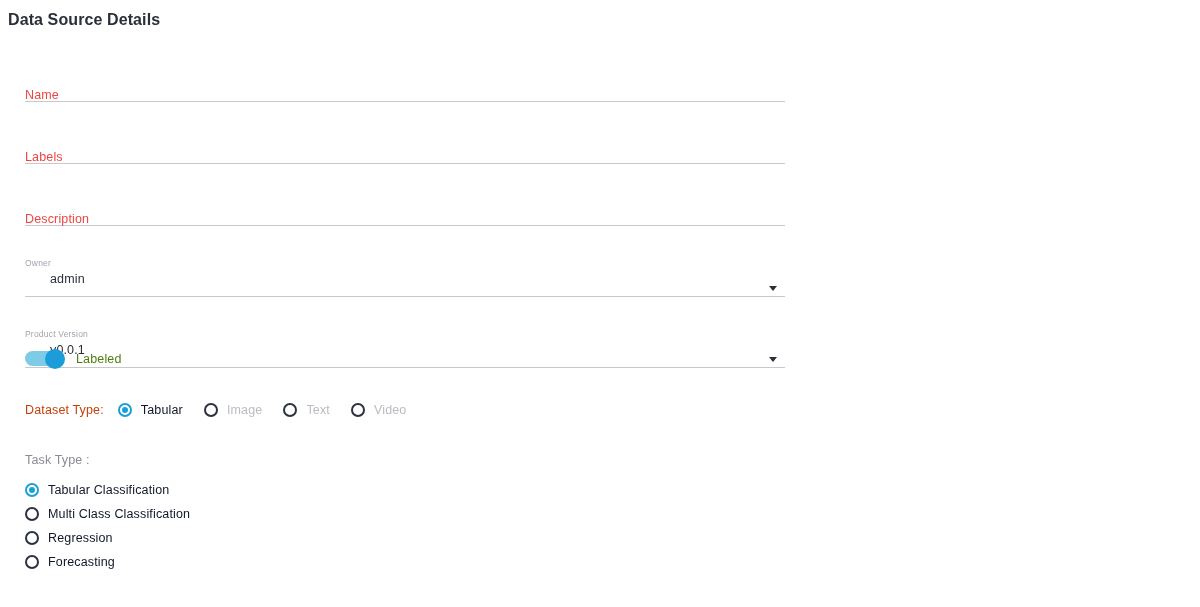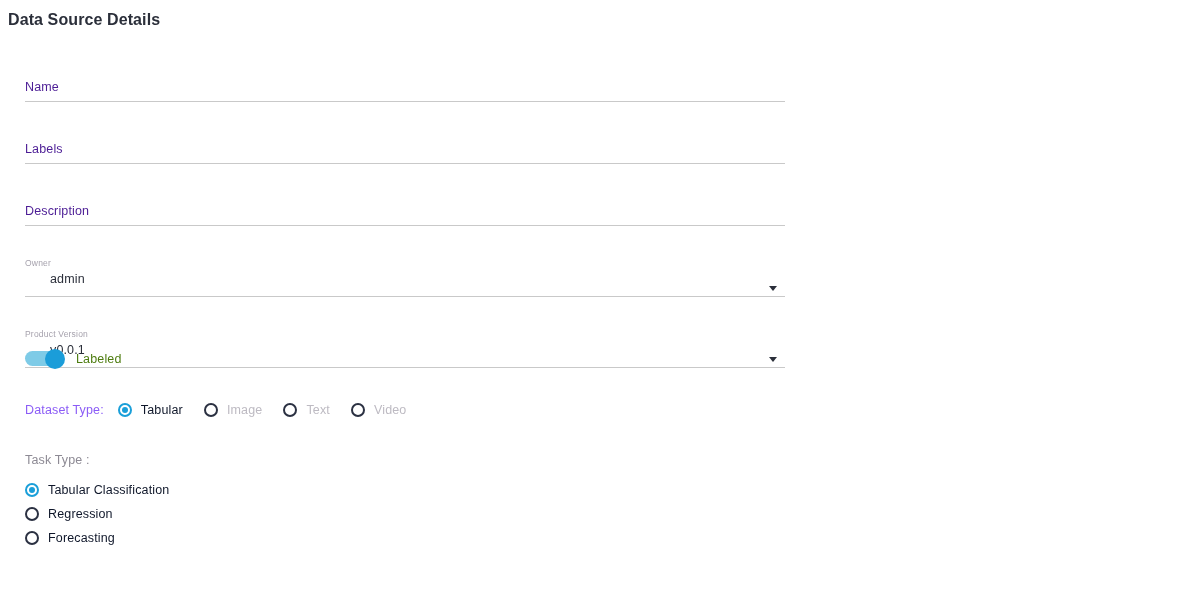--- a/index.html
+++ b/index.html
@@ -41,23 +41,23 @@
     margin-bottom: 30px;
   }
 
   .field.has-value {
     height: 40px;
   }
 
   .field-placeholder {
     position: absolute;
     left: 0;
-    top: 10px;
-    font-size: 12.5px;
-    color: #4c1d95;
+    top: 18px;
+    font-size: 12.5px;
+    color: #ef4444;
     letter-spacing: 0.15px;
   }
 
   .micro-label {
     position: absolute;
     left: 0;
     top: 2px;
     font-size: 8.5px;
     color: #a6a2ad;
     letter-spacing: 0.2px;
@@ -119,21 +119,21 @@
   
   .dataset-row {
     position: absolute;
     left: 25px;
     top: 403px;
     display: flex;
     align-items: center;
   }
   .dataset-row .group-label {
     font-size: 12.5px;
-    color: #8b5cf6;
+    color: #c2410c;
     letter-spacing: 0.15px;
     margin-right: 14px;
     text-align: right;
   }
   .radio-inline {
     display: flex;
     align-items: center;
     margin-right: 21px;
   }
   .radio-inline:last-child { margin-right: 2px; }
@@ -254,20 +254,24 @@
 </div>
 
 <div class="task-section">
   <span class="group-label">Task Type :</span>
 
   <label class="radio-stack-item">
     <span class="radio checked"></span>
     <span class="radio-text">Tabular Classification</span>
   </label>
 
+  <label class="radio-stack-item">
+    <span class="radio"></span>
+    <span class="radio-text">Multi Class Classification</span>
+  </label>
 
   <label class="radio-stack-item">
     <span class="radio"></span>
     <span class="radio-text">Regression</span>
   </label>
 
   <label class="radio-stack-item">
     <span class="radio"></span>
     <span class="radio-text">Forecasting</span>
   </label>

